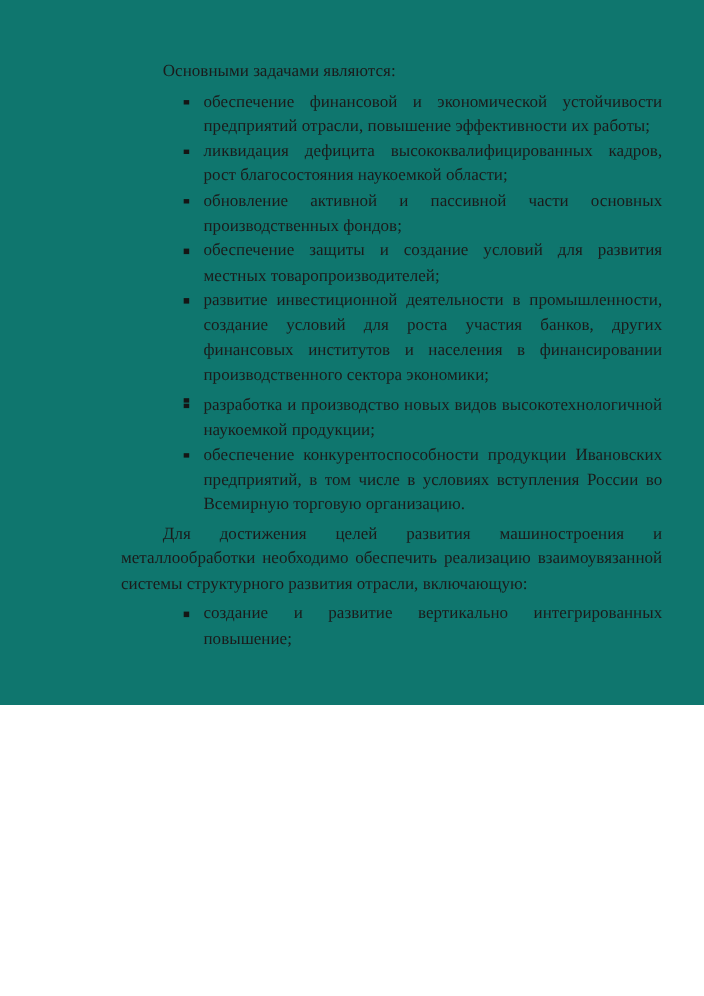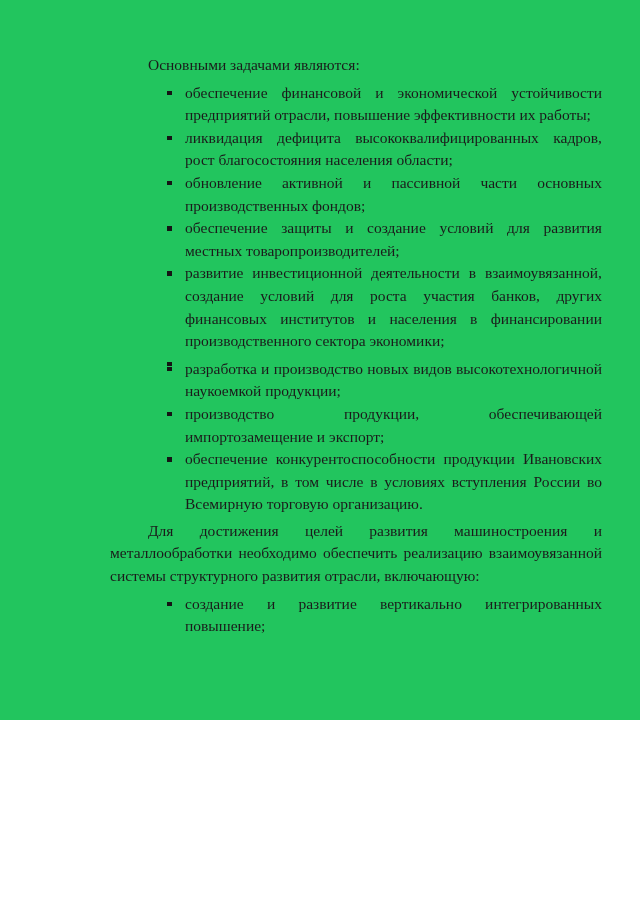--- a/index.html
+++ b/index.html
@@ -3,22 +3,22 @@
 <meta charset="utf-8">
 <style>
   html, body {
     margin: 0;
     padding: 0;
     background: #ffffff;
   }
   .page {
     position: relative;
     width: 640px;
-    height: 720px;
-    background: #22c55e;
+    height: 641px;
+    background: #0f766e;
     font-family: "Liberation Serif", "DejaVu Serif", serif;
     color: #1b1b1b;
     overflow: hidden;
   }
   .content {
     position: absolute;
     left: 110px;
     top: 54px;
     width: 492px;
     font-size: 15.5px;
@@ -72,48 +72,44 @@
 
     <p class="para-indent">Основными задачами являются:</p>
 
     <ul class="bullets">
       <li>
         <span class="bullet"></span>
         <span>обеспечение финансовой и экономической устойчивости предприятий отрасли, повышение эффективности их работы;</span>
       </li>
       <li>
         <span class="bullet"></span>
-        <span>ликвидация дефицита высококвалифицированных кадров, рост благосостояния населения области;</span>
+        <span>ликвидация дефицита высококвалифицированных кадров, рост благосостояния наукоемкой области;</span>
       </li>
       <li>
         <span class="bullet"></span>
         <span>обновление активной и пассивной части основных производственных фондов;</span>
       </li>
       <li>
         <span class="bullet"></span>
         <span>обеспечение защиты и создание условий для развития местных товаропроизводителей;</span>
       </li>
       <li>
         <span class="bullet"></span>
-        <span>развитие инвестиционной деятельности в взаимоувязанной, создание условий для роста участия банков, других финансовых институтов и населения в финансировании производственного сектора экономики;</span>
+        <span>развитие инвестиционной деятельности в промышленности, создание условий для роста участия банков, других финансовых институтов и населения в финансировании производственного сектора экономики;</span>
       </li>
       <li>
         <span class="bullet"></span>
       </li>
     </ul>
 
 
     <ul class="bullets">
       <li>
         <span class="bullet"></span>
         <span>разработка и производство новых видов высокотехнологичной наукоемкой продукции;</span>
-      </li>
-      <li>
-        <span class="bullet"></span>
-        <span>производство продукции, обеспечивающей импортозамещение и экспорт;</span>
       </li>
       <li>
         <span class="bullet"></span>
         <span>обеспечение конкурентоспособности продукции Ивановских предприятий, в том числе в условиях вступления России во Всемирную торговую организацию.</span>
       </li>
     </ul>
 
     <p class="para-indent after-list">Для достижения целей развития машиностроения и металлообработки необходимо обеспечить реализацию взаимоувязанной системы структурного развития отрасли, включающую:</p>
 
     <ul class="bullets">

